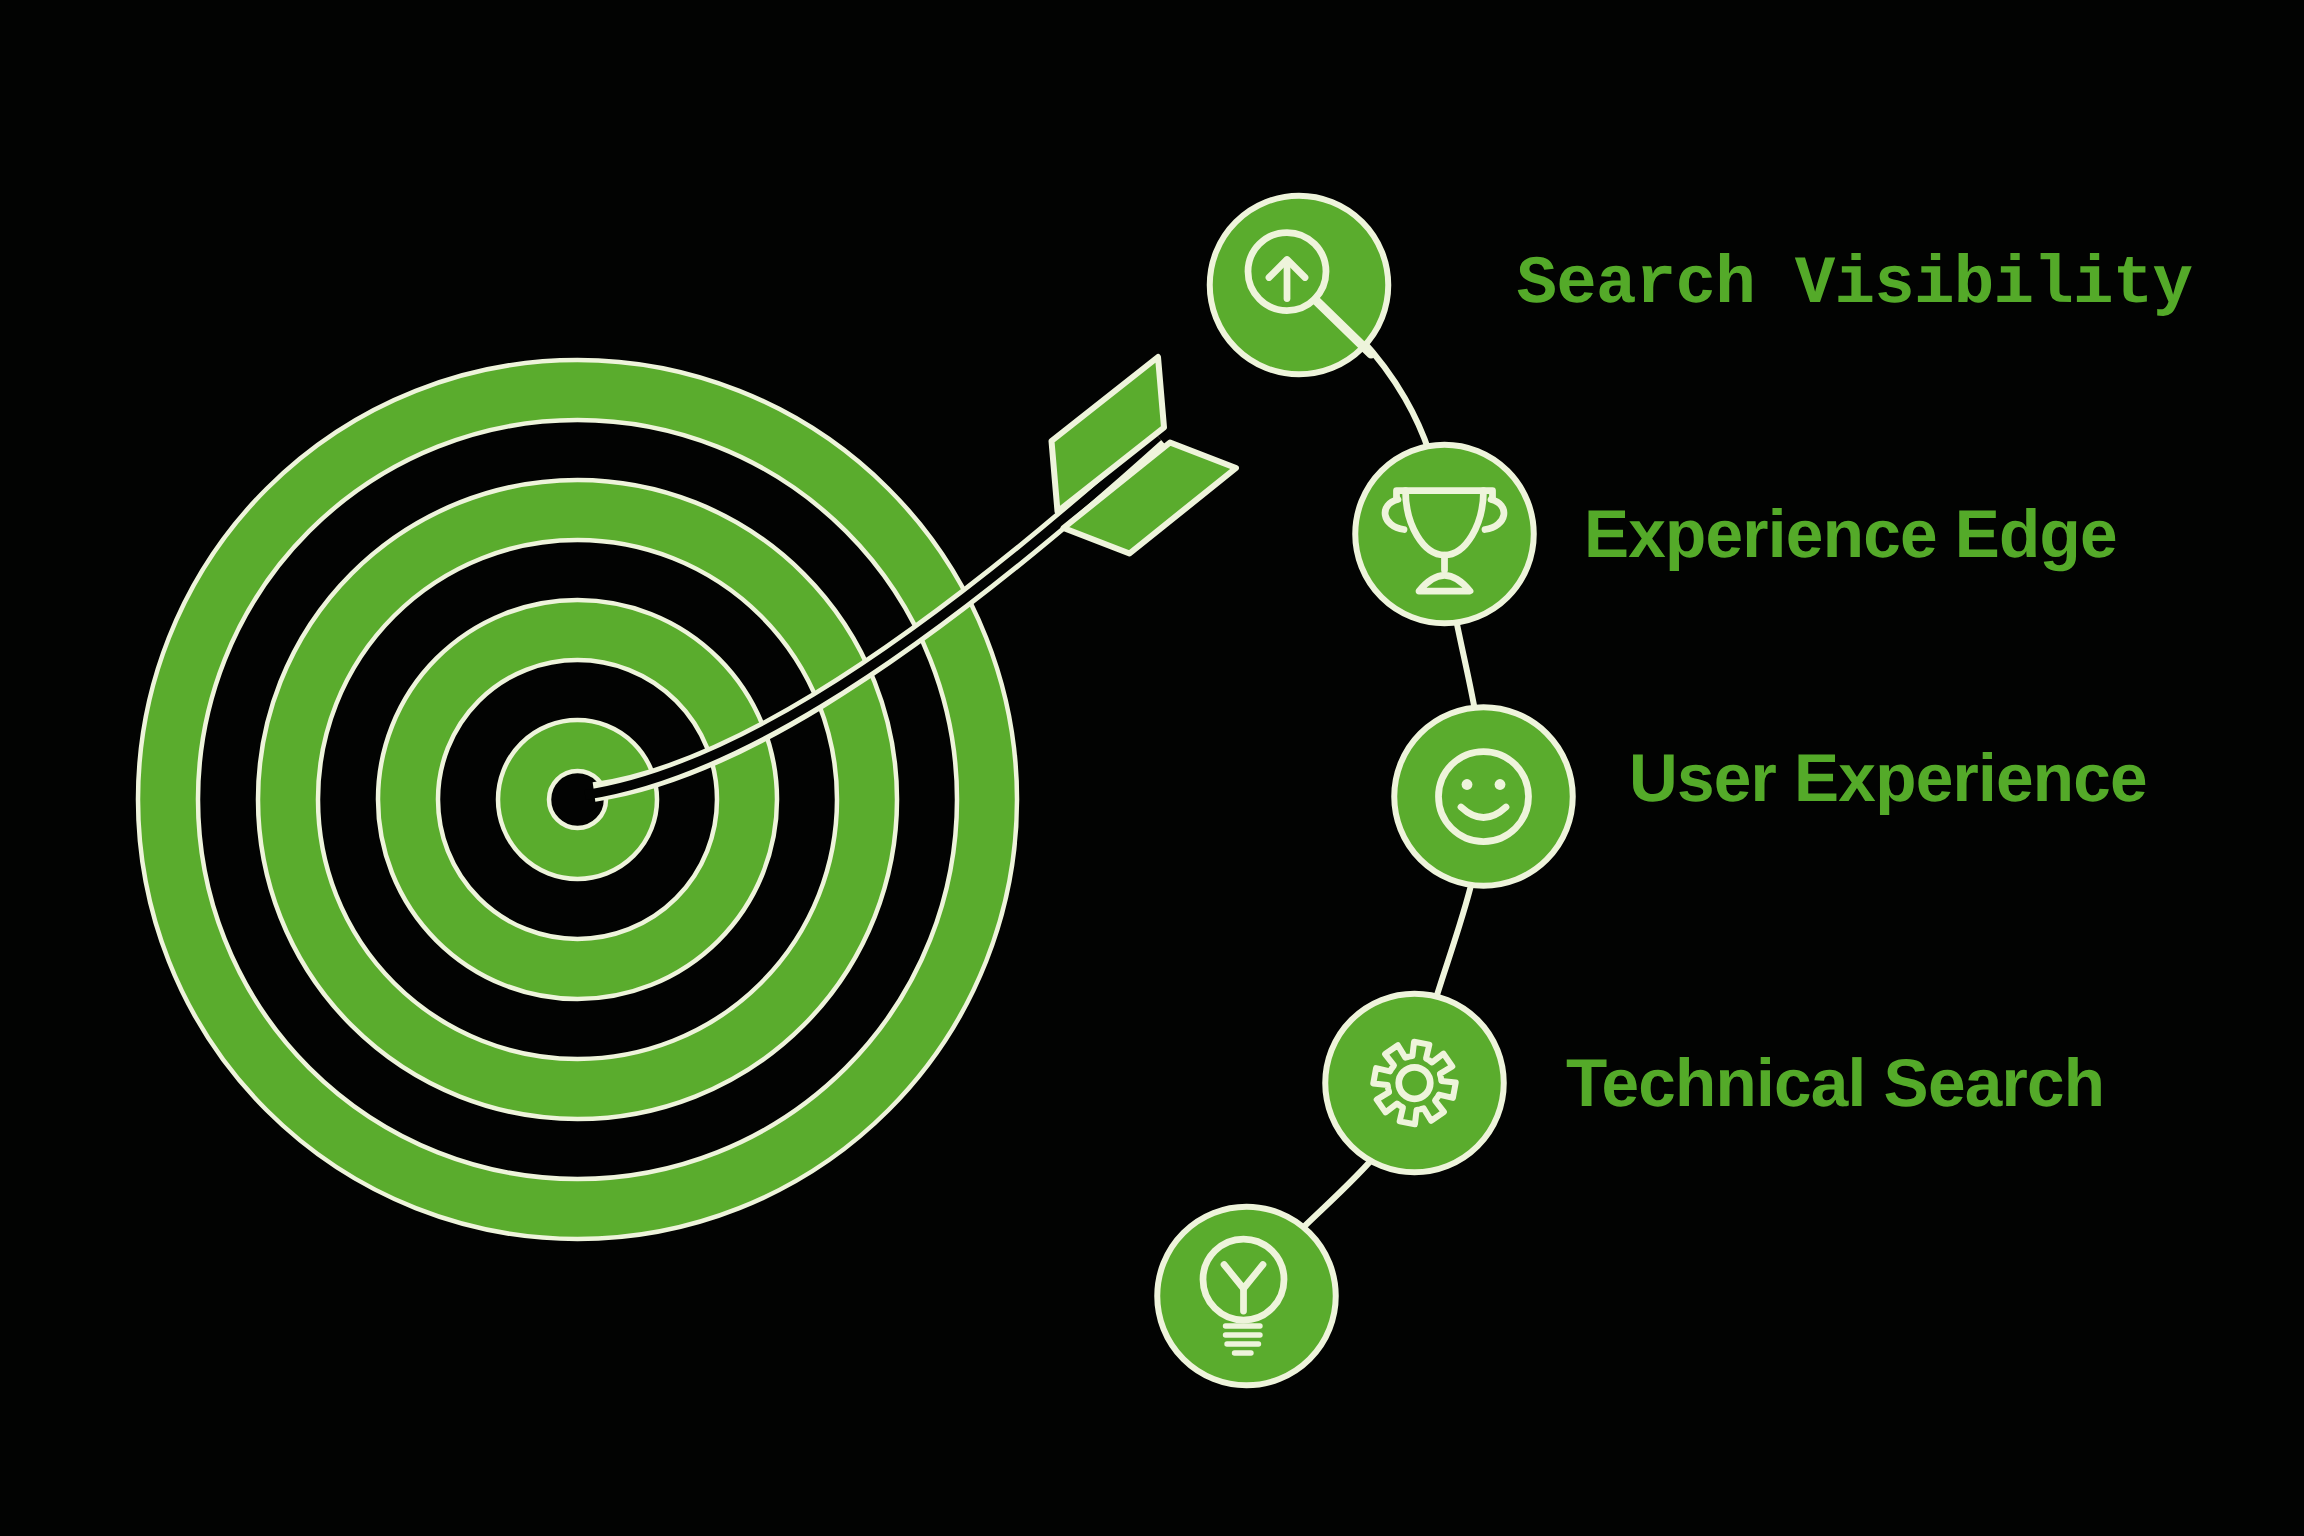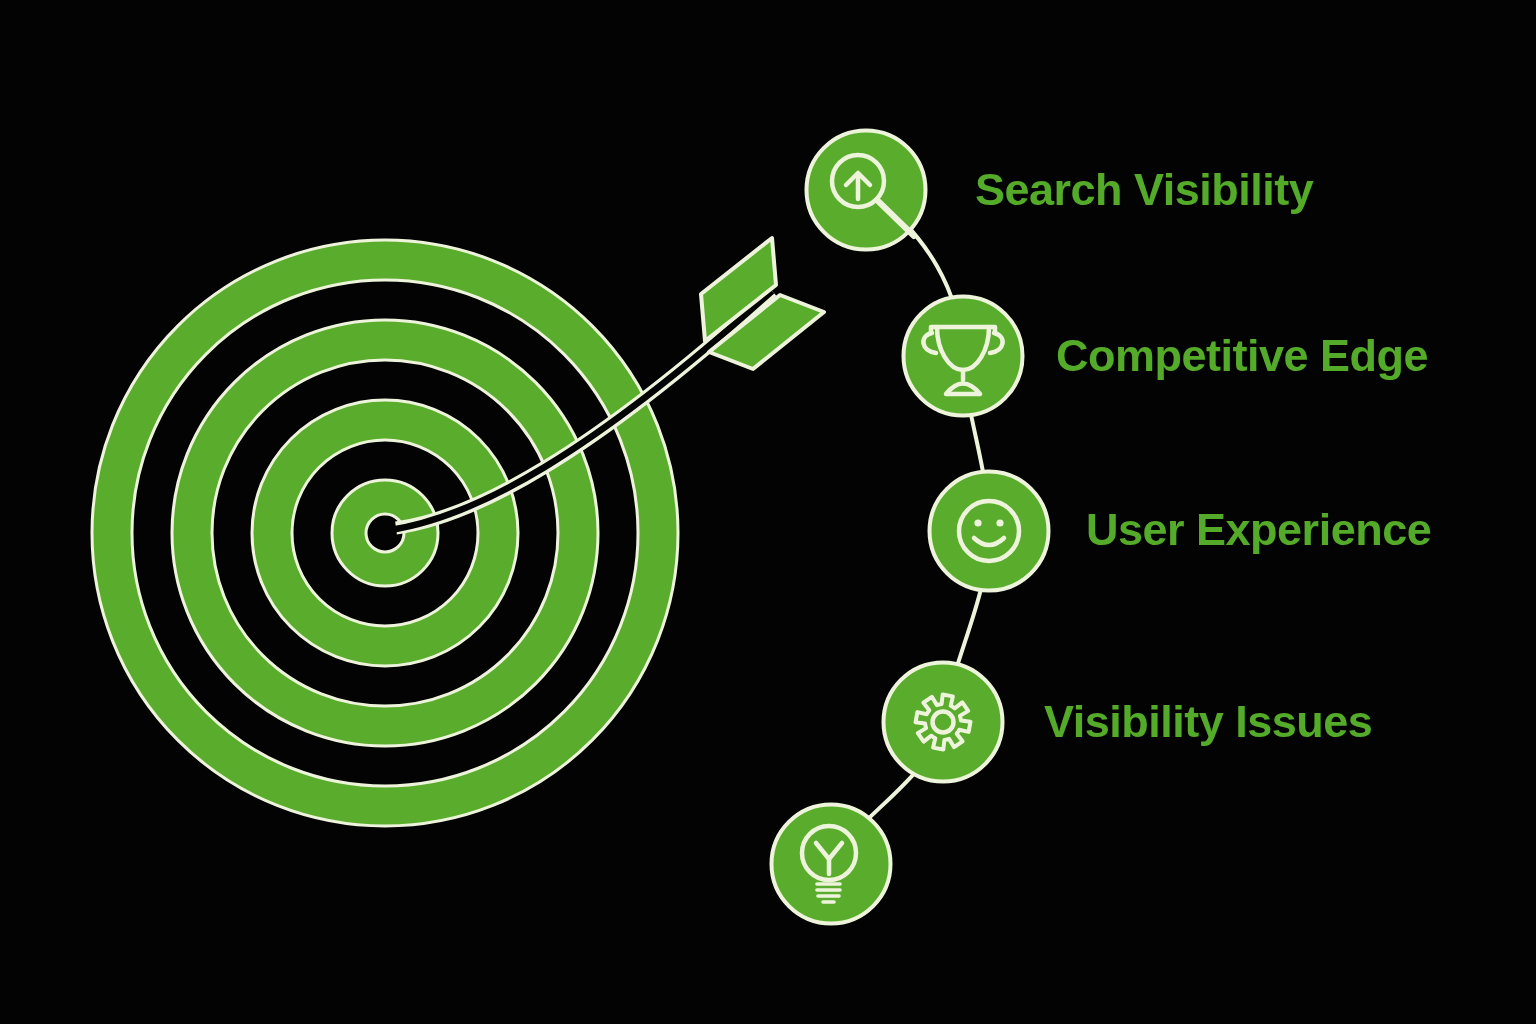--- a/index.html
+++ b/index.html
@@ -66,54 +66,54 @@
 
   <div class="node" style="left:804px;top:128px;">
     <svg viewBox="-62 -62 124 124">
       <circle class="node-bg" cx="0" cy="0" r="59.5"></circle>
       <circle class="ic" cx="-8" cy="-9" r="26"></circle>
       <path class="ic" d="M -8 9 L -8 -16"></path>
       <path class="ic" d="M -20 -5 L -8 -17 L 4 -5"></path>
       <path class="ic" style="stroke-width:6" d="M 11 10 L 48 46"></path>
     </svg>
   </div>
-  <div class="label" style="left:975px;top:159px;">Search Visibility</div>
+  <div class="label" style="left:1011px;top:159px;font-family:Liberation Mono, monospace;">Search Visibility</div>
 
   <div class="node" style="left:901px;top:294px;">
     <svg viewBox="-62 -62 124 124">
       <circle class="node-bg" cx="0" cy="0" r="59.5"></circle>
       <path class="ic" d="M -32 -24 L -32 -29 L 32 -29 L 32 -24"></path>
       <path class="ic" d="M -26 -29 C -26 -6, -14 14, 0 14 C 14 14, 26 -6, 26 -29"></path>
       <path class="ic" d="M -31 -23 C -44 -20, -42 -5, -27 -3"></path>
       <path class="ic" d="M 31 -23 C 44 -20, 42 -5, 27 -3"></path>
       <path class="ic" d="M 0 14 L 0 24"></path>
       <path class="ic" d="M -17 38 Q 0 17, 17 38 Z"></path>
     </svg>
   </div>
-  <div class="label" style="left:1056px;top:325px;">Competitive Edge</div>
+  <div class="label" style="left:1056px;top:325px;">Experience Edge</div>
 
   <div class="node" style="left:927px;top:469px;">
     <svg viewBox="-62 -62 124 124">
       <circle class="node-bg" cx="0" cy="0" r="59.5"></circle>
       <circle class="ic" cx="0" cy="0" r="30"></circle>
       <circle class="ic-fill" cx="-11" cy="-8" r="3.6"></circle>
       <circle class="ic-fill" cx="11" cy="-8" r="3.6"></circle>
       <path class="ic" d="M -15 7 Q 0 21, 15 7"></path>
     </svg>
   </div>
-  <div class="label" style="left:1086px;top:499px;">User Experience</div>
+  <div class="label" style="left:1086px;top:488px;">User Experience</div>
 
   <div class="node" style="left:881px;top:660px;">
     <svg viewBox="-62 -62 124 124">
       <circle class="node-bg" cx="0" cy="0" r="59.5"></circle>
       <path class="gear-body" id="gear-path" d="M17.6 -3.6L17.9 -1.4L27.5 -0.3L25.6 9.9L16.3 7.7L15.3 9.6L15.0 9.9L13.7 11.7L19.6 19.3L11.1 25.2L6.1 16.9L4.0 17.5L3.6 17.6L1.4 17.9L0.3 27.5L-9.9 25.6L-7.7 16.3L-9.6 15.3L-9.9 15.0L-11.7 13.7L-19.3 19.6L-25.2 11.1L-16.9 6.1L-17.5 4.0L-17.6 3.6L-17.9 1.4L-27.5 0.3L-25.6 -9.9L-16.3 -7.7L-15.3 -9.6L-15.0 -9.9L-13.7 -11.7L-19.6 -19.3L-11.1 -25.2L-6.1 -16.9L-4.0 -17.5L-3.6 -17.6L-1.4 -17.9L-0.3 -27.5L9.9 -25.6L7.7 -16.3L9.6 -15.3L9.9 -15.0L11.7 -13.7L19.3 -19.6L25.2 -11.1L16.9 -6.1L17.5 -4.0Z"></path>
       <circle class="ic" cx="0" cy="0" r="10.5"></circle>
     </svg>
   </div>
-  <div class="label" style="left:1044px;top:691px;">Visibility Issues</div>
+  <div class="label" style="left:1044px;top:691px;">Technical Search</div>
 
   <div class="node" style="left:769px;top:802px;">
     <svg viewBox="-62 -62 124 124">
       <circle class="node-bg" cx="0" cy="0" r="59.5"></circle>
       <circle class="ic" cx="-2" cy="-11" r="27"></circle>
       <path class="ic" d="M -15 -21 L -2 -5 L 11 -21"></path>
       <path class="ic" d="M -2 -5 L -2 10"></path>
       <path class="ic" style="stroke-width:3.6" d="M -14 20 L 9 20"></path>
       <path class="ic" style="stroke-width:3.6" d="M -14 26 L 9 26"></path>
       <path class="ic" style="stroke-width:3.6" d="M -13 32 L 8 32"></path>

